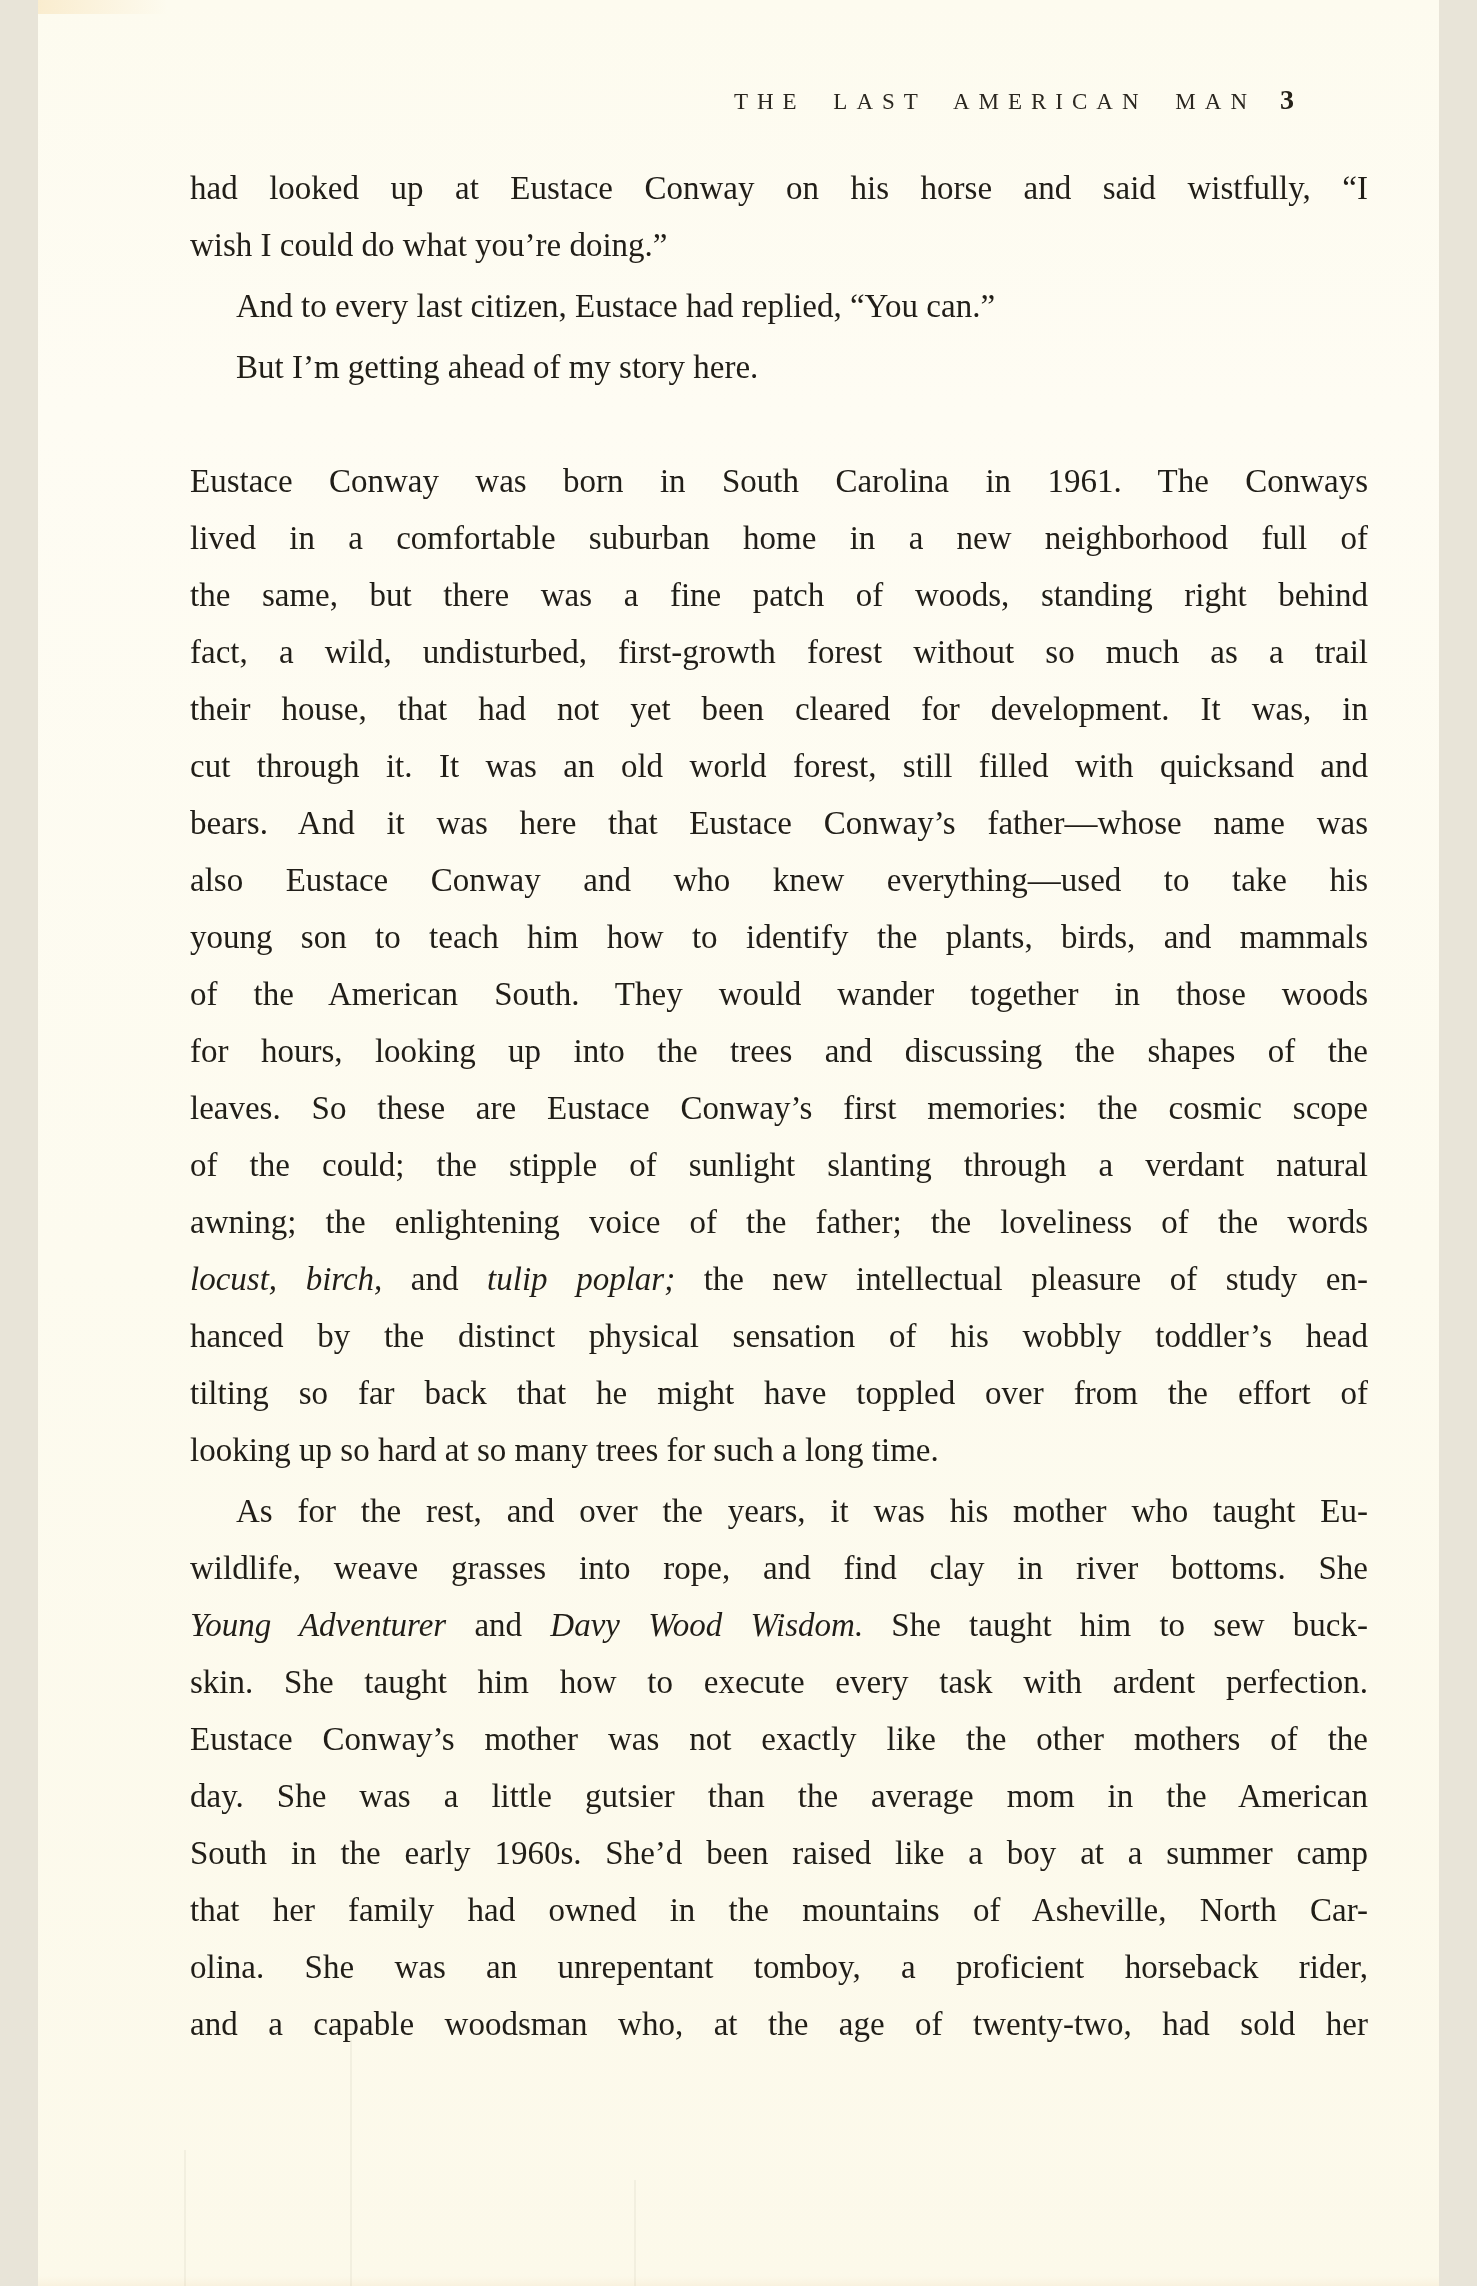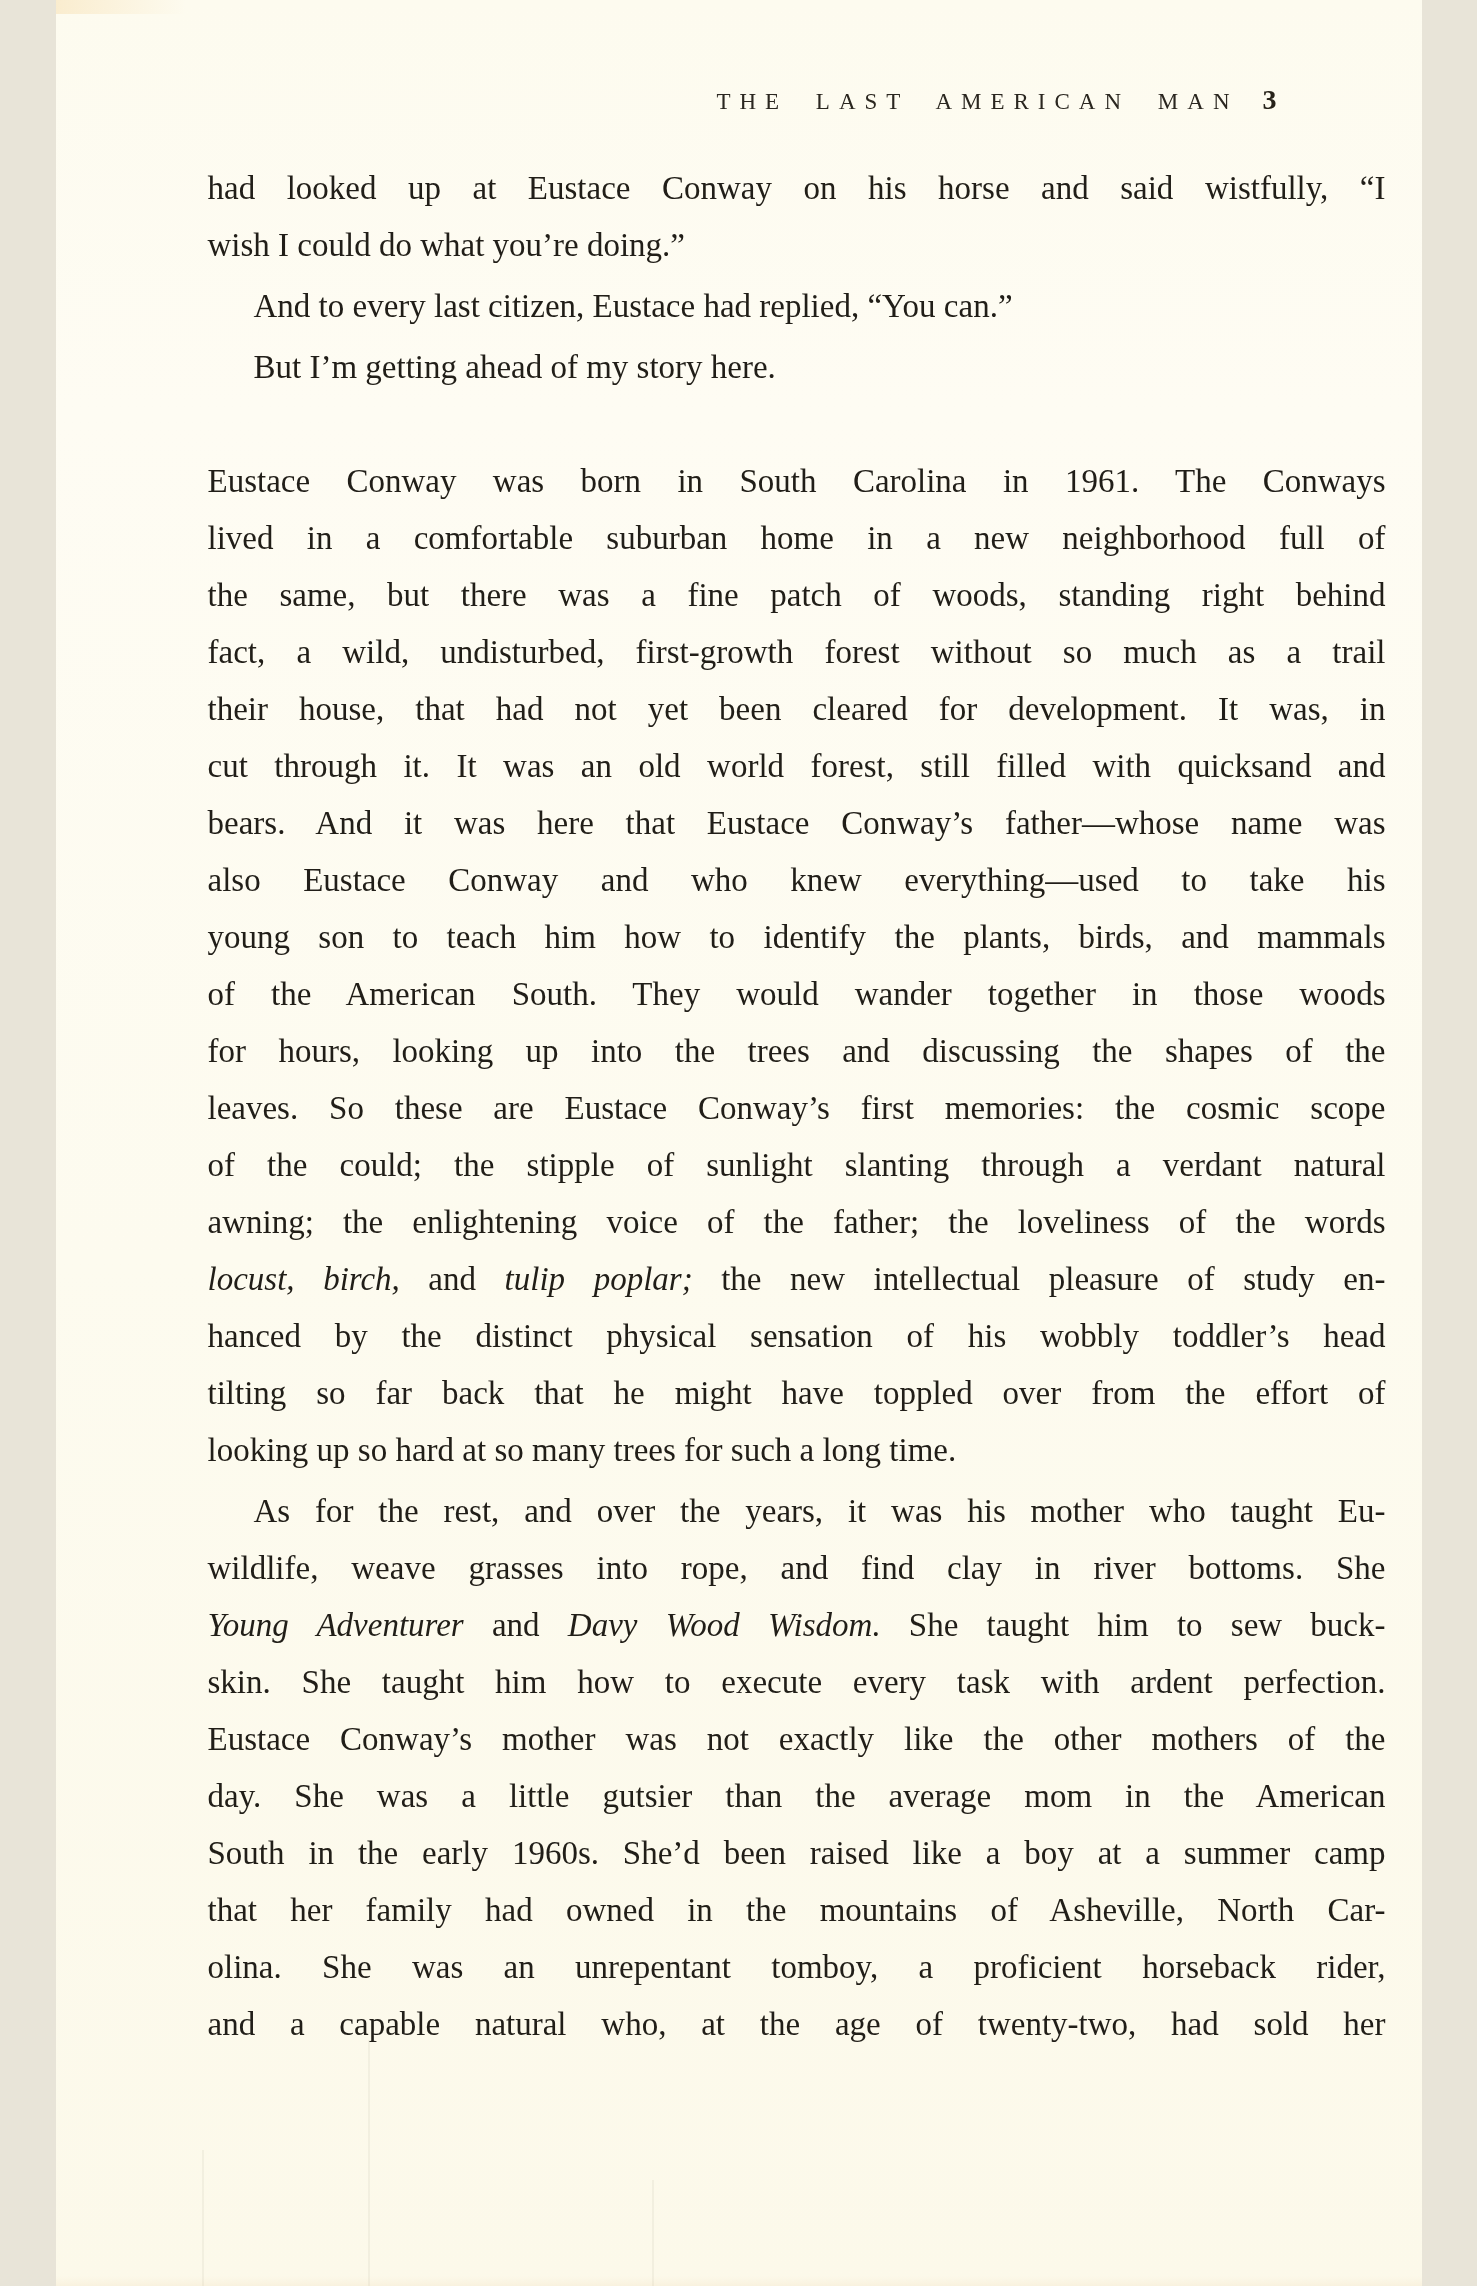--- a/index.html
+++ b/index.html
@@ -10,20 +10,21 @@
   .page {
     position: relative;
     width: 1366px;
     height: 2286px;
     margin: 0 auto;
     background:
       linear-gradient(180deg, #fdfbef 0%, #fefcf3 18%, #fdfbef 55%, #fcf9ea 100%);
     overflow: hidden;
     font-family: "Liberation Serif", "DejaVu Serif", serif;
     color: #211e18;
+    padding-left: 35px;
   }
   
   .artifact-corner {
     position: absolute;
     left: 0; top: 0;
     width: 130px; height: 14px;
     background: linear-gradient(90deg, rgba(235,170,60,0.18), rgba(235,170,60,0));
     pointer-events: none;
   }
   .artifact-seam {
@@ -137,16 +138,16 @@
       <div class="paragraph">
         <div class="line justify indent"><span>As for the rest, and over the years, it was his mother who taught Eu-</span></div>
         <div class="line justify"><span>wildlife, weave grasses into rope, and find clay in river bottoms. She</span></div>
         <div class="line justify"><em>Young Adventurer</em><span> and </span><em>Davy Wood Wisdom.</em><span> She taught him to sew buck-</span></div>
         <div class="line justify"><span>skin. She taught him how to execute every task with ardent perfection.</span></div>
         <div class="line justify"><span>Eustace Conway’s mother was not exactly like the other mothers of the</span></div>
         <div class="line justify"><span>day. She was a little gutsier than the average mom in the American</span></div>
         <div class="line justify"><span>South in the early 1960s. She’d been raised like a boy at a summer camp</span></div>
         <div class="line justify"><span>that her family had owned in the mountains of Asheville, North Car-</span></div>
         <div class="line justify"><span>olina. She was an unrepentant tomboy, a proficient horseback rider,</span></div>
-        <div class="line justify"><span>and a capable natural who, at the age of twenty-two, had sold her</span></div>
+        <div class="line justify"><span>and a capable woodsman who, at the age of twenty-two, had sold her</span></div>
       </div>
     </div>
 </div>
 
 </body></html>

